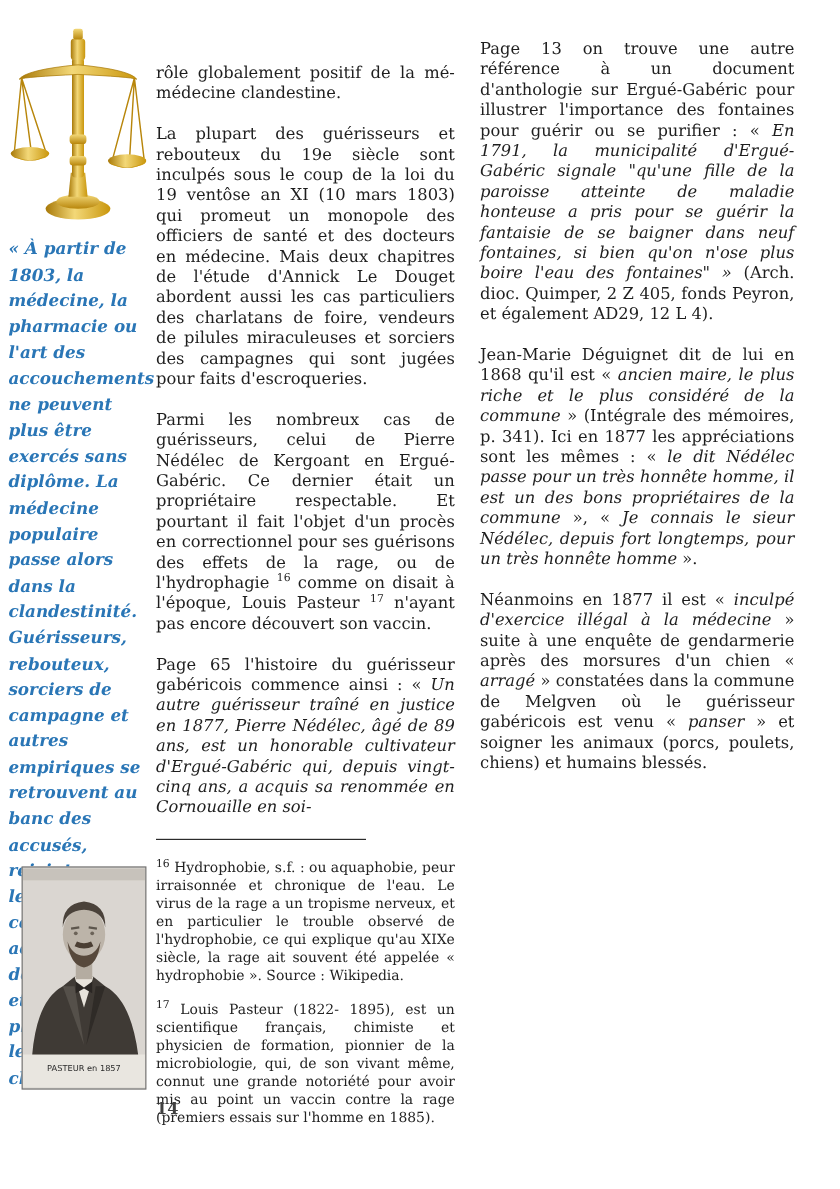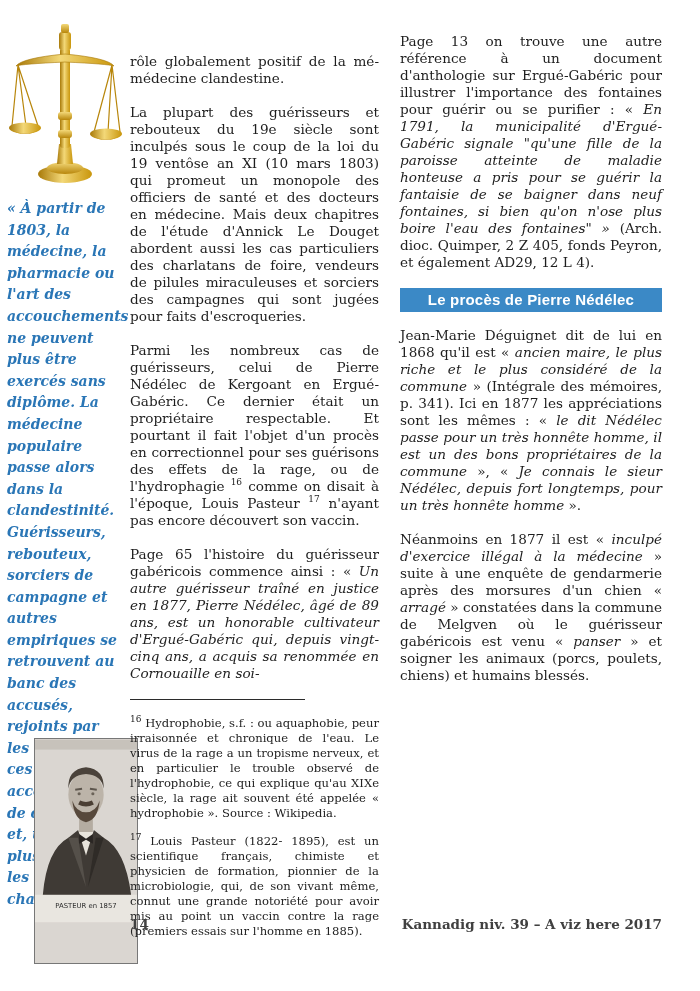--- a/index.html
+++ b/index.html
@@ -12,22 +12,22 @@
 
   
   .margin-col{position:absolute;left:0;top:0;width:128px;height:991px;}
   .scales{position:absolute;left:8px;top:14px;width:114px;height:178px;}
   .margin-quote{
     position:absolute;left:7px;top:198px;width:117px;
     font-size:14px;line-height:21.6px;font-weight:bold;font-style:italic;
     color:#2a76b6;margin:0;text-align:left;
   }
   .photo-frame{
-    position:absolute;left:18px;top:722px;width:104px;height:226px;
-    border:1px solid #777;background:#dad6d1;box-sizing:border-box;margin:16px;
+    position:absolute;left:18px;top:722px;width:104px;height:186px;
+    border:1px solid #777;background:#dad6d1;box-sizing:border-box;margin:0;
   }
 
   
   .col{position:absolute;top:33px;color:#1e1e1e;}
   .col-left{left:130px;width:249px;height:880px;margin-top:20px;}
   .col-right{left:400px;width:262px;}
   p.body{margin:0 0 17px;font-size:13.6px;line-height:17px;text-align:justify;}
   .seg-i{font-style:italic;}
   sup{font-size:9px;line-height:0;vertical-align:super;}
 
@@ -133,24 +133,22 @@
     <div class="footnote-block">
       <hr class="footnote-sep">
       <p class="footnote"><sup>16</sup><span> Hydrophobie, s.f. : ou aquaphobie, peur irraisonnée et chronique de l'eau. Le virus de la rage a un tropisme nerveux, et en particulier le trouble observé de l'hydrophobie, ce qui explique qu'au XIXe siècle, la rage ait souvent été appelée « hydrophobie ». Source : Wikipedia.</span></p>
       <p class="footnote"><sup>17</sup><span> Louis Pasteur (1822- 1895), est un scientifique français, chimiste et physicien de formation, pionnier de la microbiologie, qui, de son vivant même, connut une grande notoriété pour avoir mis au point un vaccin contre la rage (premiers essais sur l'homme en 1885).</span></p>
     </div>
   </main>
 
   <main class="col col-right">
     <p class="body"><span>Page 13 on trouve une autre référence à un document d'anthologie sur Ergué-Gabéric pour illustrer l'importance des fontaines pour guérir ou se purifier : « </span><span class="seg-i">En 1791, la municipalité d'Ergué-Gabéric signale "qu'une fille de la paroisse atteinte de maladie honteuse a pris pour se guérir la fantaisie de se baigner dans neuf fontaines, si bien qu'on n'ose plus boire l'eau des fontaines" »</span><span> (Arch. dioc. Quimper, 2 Z 405, fonds Peyron, et également AD29, 12 L 4).</span></p>
 
-    <h2 class="section-header">Le procès de Pierre Nédélec</h2>
 
     <p class="body"><span>Jean-Marie Déguignet dit de lui en 1868 qu'il est « </span><span class="seg-i">ancien maire, le plus riche et le plus considéré de la commune</span><span> » (Intégrale des mémoires, p. 341). Ici en 1877 les appréciations sont les mêmes : « </span><span class="seg-i">le dit Nédélec passe pour un très honnête homme, il est un des bons propriétaires de la commune</span><span> », « </span><span class="seg-i">Je connais le sieur Nédélec, depuis fort longtemps, pour un très honnête homme</span><span> ».</span></p>
     <p class="body"><span>Néanmoins en 1877 il est « </span><span class="seg-i">inculpé d'exercice illégal à la médecine</span><span> » suite à une enquête de gendarmerie après des morsures d'un chien « </span><span class="seg-i">arragé</span><span> » constatées dans la commune de Melgven où le guérisseur gabéricois est venu « </span><span class="seg-i">panser</span><span> » et soigner les animaux (porcs, poulets, chiens) et humains blessés.</span></p>
   </main>
 
   <footer class="page-footer">
     <span>14</span>
-    <span>Kannadig niv. 39 – A viz here 2017</span>
   </footer>
 
 </div>
 
 </body></html>

